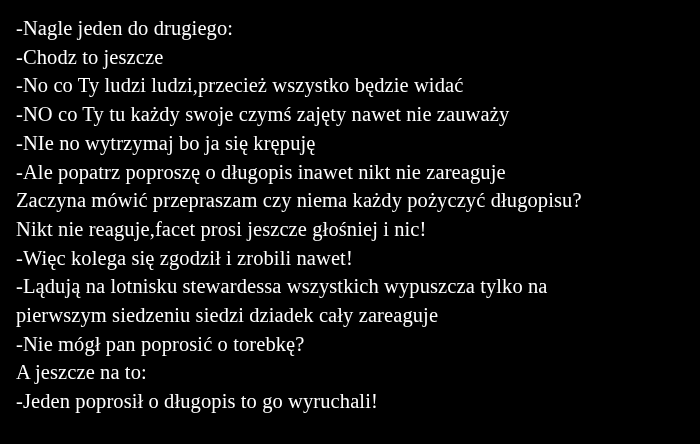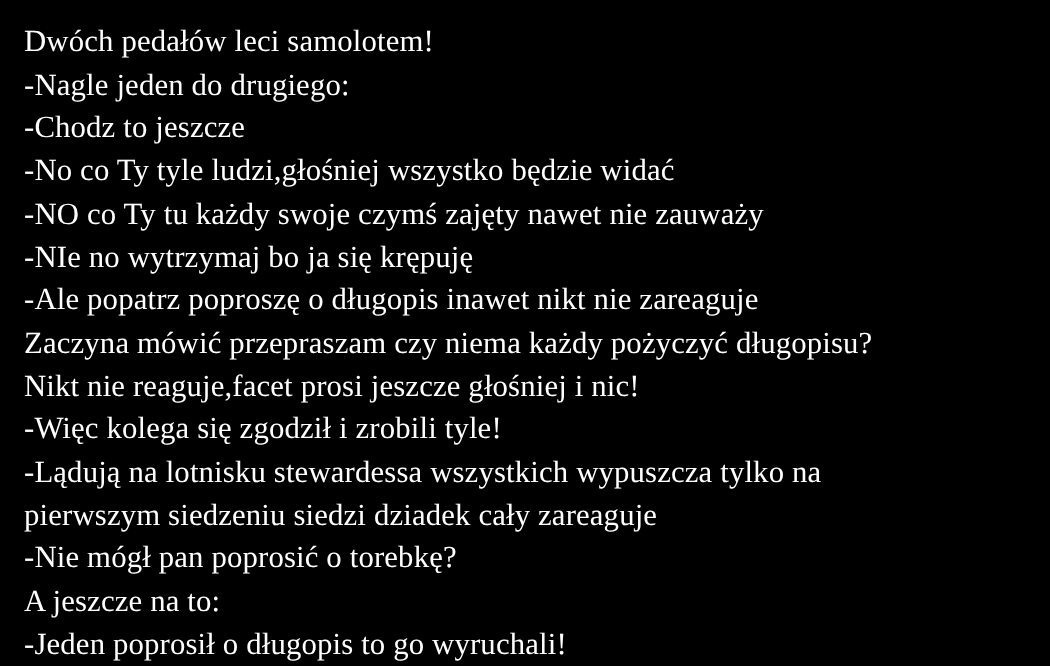--- a/index.html
+++ b/index.html
@@ -29,28 +29,27 @@
     line-height: 28.7px;
     white-space: pre-wrap;
     letter-spacing: 0.1px;
     text-rendering: optimizeLegibility;
   }
 </style>
 </head>
 <body>
 
 <div class="joke-card">
-  <div class="joke-line">Dwóch pedałów leci samolotem!</div>
   <div class="joke-line">-Nagle jeden do drugiego:</div>
   <div class="joke-line">-Chodz to jeszcze</div>
-  <div class="joke-line">-No co Ty tyle ludzi,głośniej wszystko będzie widać</div>
+  <div class="joke-line">-No co Ty ludzi ludzi,przecież wszystko będzie widać</div>
   <div class="joke-line">-NO co Ty tu każdy swoje czymś zajęty nawet nie zauważy</div>
   <div class="joke-line">-NIe no wytrzymaj bo ja się krępuję</div>
   <div class="joke-line">-Ale popatrz poproszę o długopis inawet nikt nie zareaguje</div>
   <div class="joke-line">Zaczyna mówić przepraszam czy niema każdy pożyczyć długopisu?</div>
   <div class="joke-line">Nikt nie reaguje,facet prosi jeszcze głośniej i nic!</div>
-  <div class="joke-line">-Więc kolega się zgodził i zrobili tyle!</div>
+  <div class="joke-line">-Więc kolega się zgodził i zrobili nawet!</div>
   <div class="joke-line">-Lądują na lotnisku stewardessa wszystkich wypuszcza tylko na</div>
   <div class="joke-line">pierwszym siedzeniu siedzi dziadek cały zareaguje</div>
   <div class="joke-line">-Nie mógł pan poprosić o torebkę?</div>
   <div class="joke-line">A jeszcze na to:</div>
   <div class="joke-line">-Jeden poprosił o długopis to go wyruchali!</div>
 </div>
 
 </body></html>

